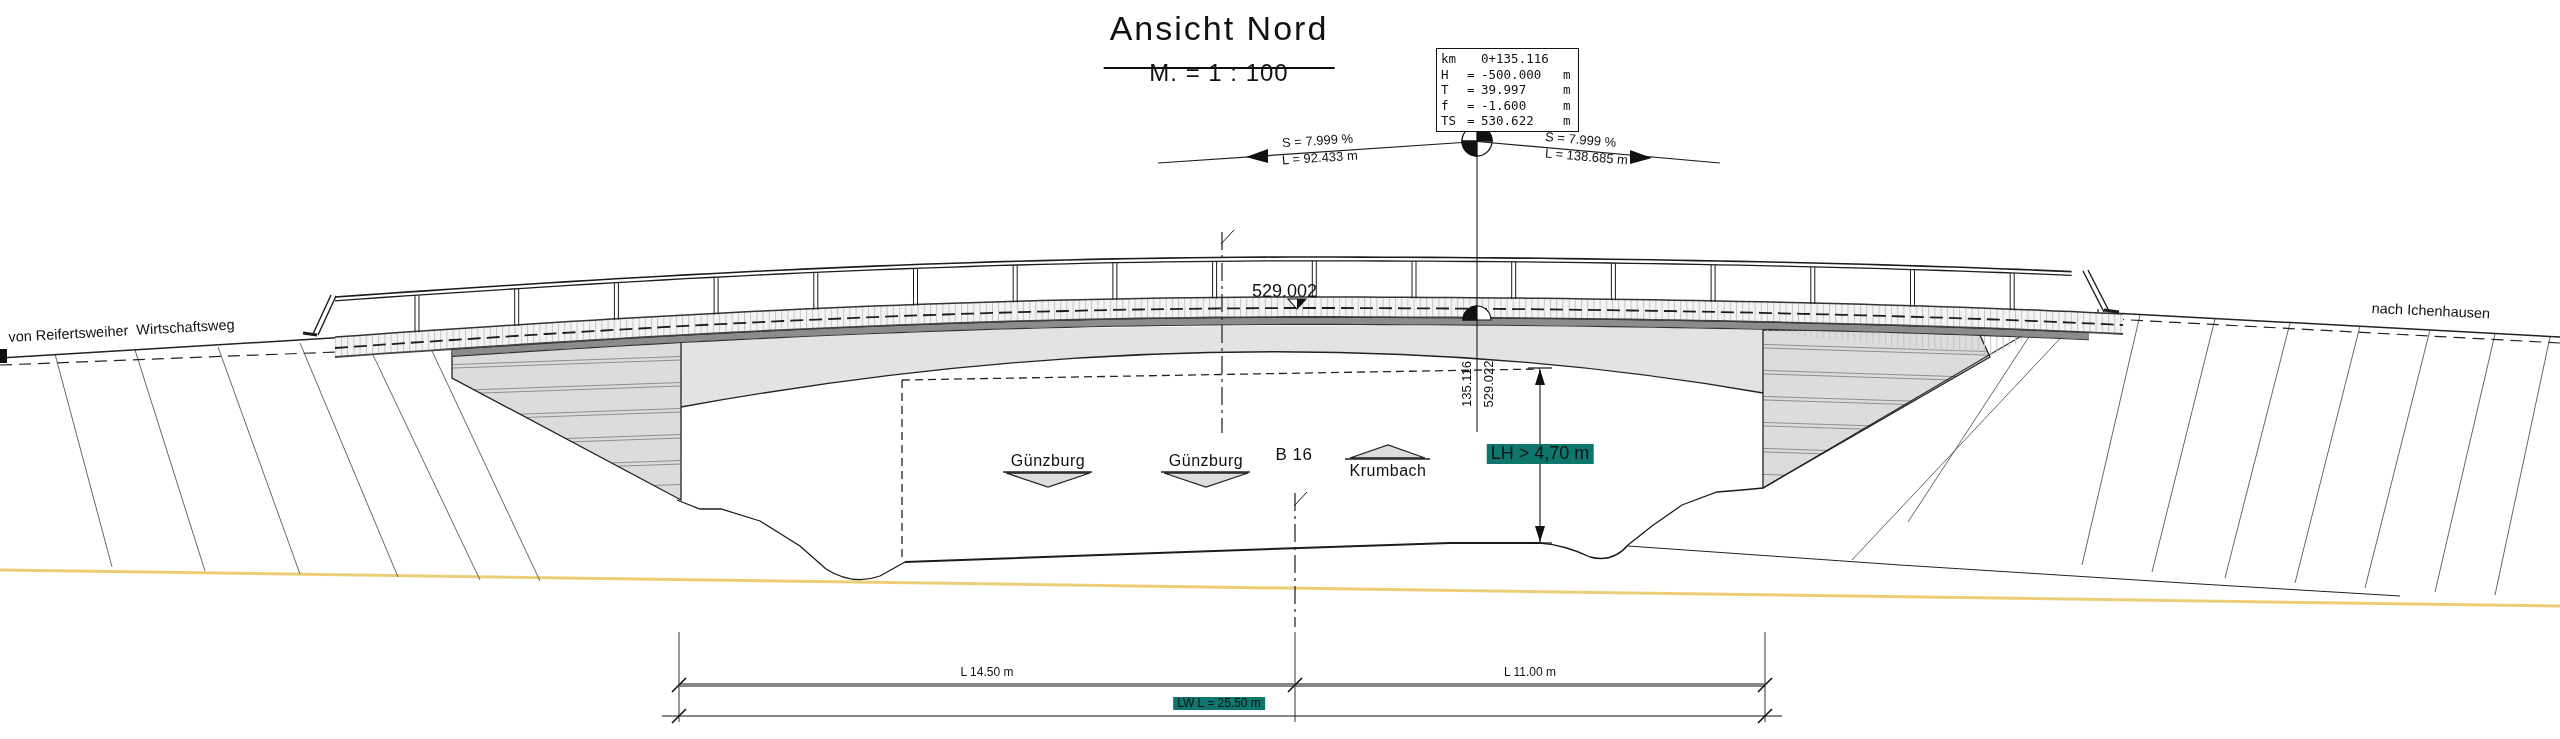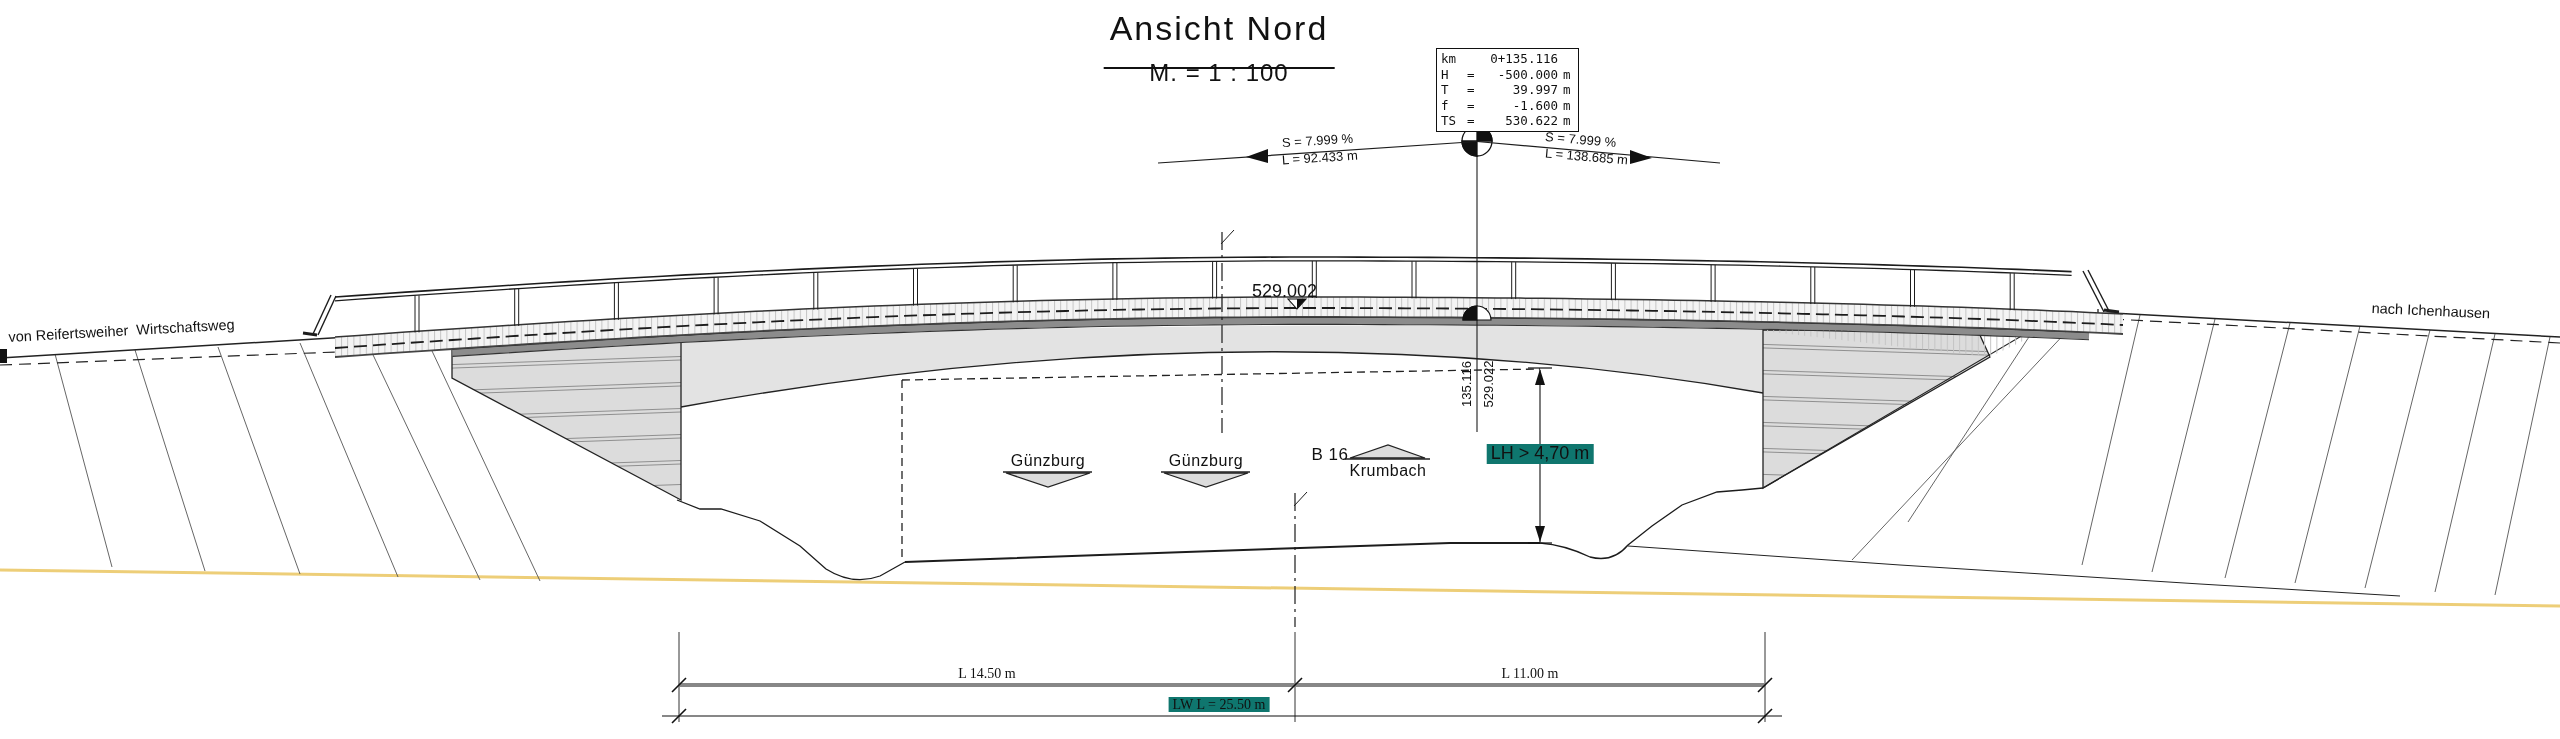--- a/index.html
+++ b/index.html
@@ -9,26 +9,26 @@
   .lbl{position:absolute;white-space:nowrap;font-size:18px;color:#111;line-height:1.1;}
   .ctr{transform:translateX(-50%);}
   .title{font-size:34px;letter-spacing:2px;border-bottom:2.5px solid #111;padding:0 6px 20px 6px;}
   .subtitle{font-size:24px;letter-spacing:1px;}
   .rot-l{transform:translateX(0) rotate(-3.2deg);transform-origin:left top;font-size:14.5px;}
   .rot-r{transform:rotate(2.6deg);transform-origin:left top;font-size:14.5px;}
   .vert{transform:translate(-50%,-50%) rotate(-90deg);font-size:13px;}
   .whitebg{background:#0f766e;padding:0 4px;}
   .dest{font-size:16px;letter-spacing:0.5px;}
   .grade{font-size:13px;}
-  .dim{font-size:14px;font-family:Liberation Serif, serif;}
+  .dim{font-size:12px;}
   #curvebox{position:absolute;left:1412px;top:48px;width:143px;height:84px;border:1.6px solid #111;
             background:#fff;font-family:"DejaVu Sans Mono",monospace;font-size:12.5px;
             display:flex;flex-direction:column;justify-content:center;padding:2px 4px;box-sizing:border-box;margin-left:24px;}
   .cbrow{display:grid;grid-template-columns:26px 14px 1fr 16px;line-height:15.5px;}
-  .cbv{text-align:right;}
+  .cbv{text-align:left;}
   .cbu{padding-left:5px;}
 </style>
 </head>
 <body>
 
 <div id="stage">
 
   <svg id="draw" width="2560" height="739" viewBox="0 0 2560 739">
     <defs>
       <pattern id="vh" width="6.2" height="10" patternUnits="userSpaceOnUse">
@@ -297,21 +297,21 @@
 
   <div class="lbl" style="left:1252px;top:282px;">529.002</div>
 
   <div class="lbl vert" style="left:1467px;top:384px;">135.116</div>
   <div class="lbl vert" style="left:1489px;top:384px;">529.022</div>
 
   <div class="lbl whitebg ctr" style="left:1540px;top:444px;transform:translateX(-50%);">LH &gt; 4,70 m</div>
 
   <div class="lbl dest ctr" style="left:1048px;top:452px;">Günzburg</div>
   <div class="lbl dest ctr" style="left:1206px;top:452px;">Günzburg</div>
-  <div class="lbl dest ctr" style="left:1330px;top:446px;font-size:17px;">B 16</div>
+  <div class="lbl dest ctr" style="left:1294px;top:446px;font-size:17px;">B 16</div>
   <div class="lbl dest ctr" style="left:1388px;top:462px;">Krumbach</div>
 
   <div class="lbl rot-l" style="left:8px;top:330px;">
     <span>von Reifertsweiher</span>&nbsp;&nbsp;<span>Wirtschaftsweg</span>
   </div>
   <div class="lbl rot-r" style="left:2372px;top:301px;">nach Ichenhausen</div>
 
   <div class="lbl dim ctr" style="left:987px;top:666px;">L 14.50 m</div>
   <div class="lbl dim ctr" style="left:1530px;top:666px;">L 11.00 m</div>
   <div class="lbl dim whitebg ctr" style="left:1219px;top:697px;transform:translateX(-50%);">LW L = 25.50 m</div>

